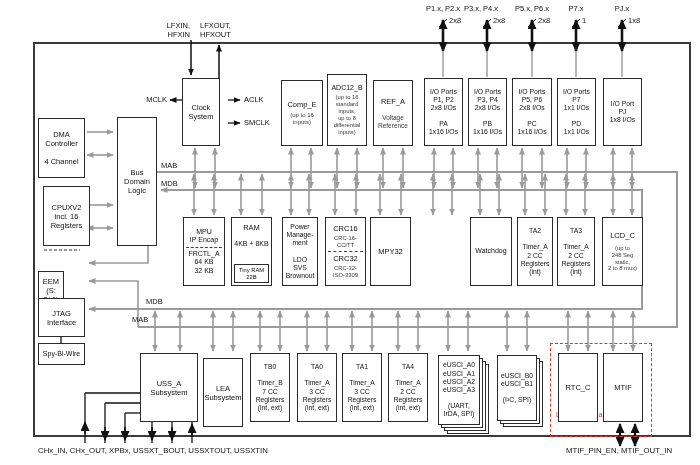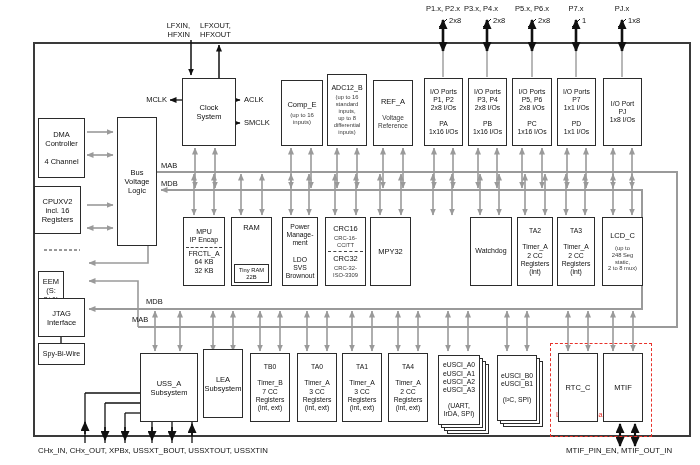--- a/index.html
+++ b/index.html
@@ -219,32 +219,32 @@
   <div class="lbl" style="left:161px;top:161px">MAB</div>
   <div class="lbl" style="left:161px;top:179px">MDB</div>
   <div class="lbl" style="left:146px;top:297px">MDB</div>
   <div class="lbl" style="left:132px;top:315px">MAB</div>
 
   <div class="box" style="left:38px;top:118px;width:47px;height:60px">DMA
 Controller
 
 4 Channel</div>
   <div class="box" style="left:117px;top:117px;width:40px;height:129px">Bus
-Voltage
+Domain
 Logic</div>
-  <div class="box" style="left:34px;top:186px;width:47px;height:48px">CPUXV2
+  <div class="box" style="left:43px;top:186px;width:47px;height:60px">CPUXV2
 incl. 16
 Registers</div>
   <div class="box" style="left:38px;top:271px;width:26px;height:39px">EEM
 (S: 3+1)</div>
   <div class="box" style="left:38px;top:298px;width:47px;height:39px">JTAG
 Interface</div>
   <div class="box" style="left:38px;top:343px;width:47px;height:22px;font-size:7px">Spy-Bi-Wire</div>
 
-  <div class="box" style="left:182px;top:78px;width:54px;height:68px">Clock
+  <div class="box" style="left:182px;top:78px;width:38px;height:68px">Clock
 System</div>
   <div class="box" style="left:281px;top:80px;width:42px;height:66px">
     <div>Comp_E</div>
     <div class="sub">(up to 16
 inputs)</div>
   </div>
   <div class="box" style="left:327px;top:74px;width:40px;height:72px">
     <div style="font-size:7px">ADC12_B</div>
     <div class="sub58" style="margin-top:2px">(up to 16
 standard
@@ -287,21 +287,21 @@
 1x8 I/Os</div>
 
   <div class="box" style="left:183px;top:217px;width:42px;height:69px;font-size:7px">
     <div>MPU
 IP Encap</div>
     <div class="dashline"></div>
     <div>FRCTL_A
 64 KB
 32 KB</div>
   </div>
-  <div class="box" style="left:231px;top:217px;width:41px;height:69px;justify-content:space-between;padding-top:5px">
+  <div class="box" style="left:231px;top:217px;width:41px;height:69px;justify-content:flex-start;padding-top:5px">
     <div>RAM</div>
     <div style="font-size:7px;margin-top:8px">4KB + 8KB</div>
     <div class="tinybox">Tiny RAM
 22B</div>
   </div>
   <div class="box t68" style="left:282px;top:217px;width:36px;height:69px">Power
 Manage-
 ment
 
 LDO
@@ -333,21 +333,21 @@
   <div class="box" style="left:602px;top:217px;width:41px;height:69px">
     <div>LCD_C</div>
     <div class="sub58" style="margin-top:5px">(up to
 248 Seg
 static,
 2 to 8 mux)</div>
   </div>
 
   <div class="box" style="left:140px;top:353px;width:58px;height:69px">USS_A
 Subsystem</div>
-  <div class="box" style="left:203px;top:349px;width:40px;height:69px">LEA
+  <div class="box" style="left:203px;top:358px;width:40px;height:69px">LEA
 Subsystem</div>
   <div class="box t68" style="left:250px;top:353px;width:40px;height:69px">TB0
 
 Timer_B
 7 CC
 Registers
 (int, ext)</div>
   <div class="box t68" style="left:297px;top:353px;width:40px;height:69px">TA0
 
 Timer_A

